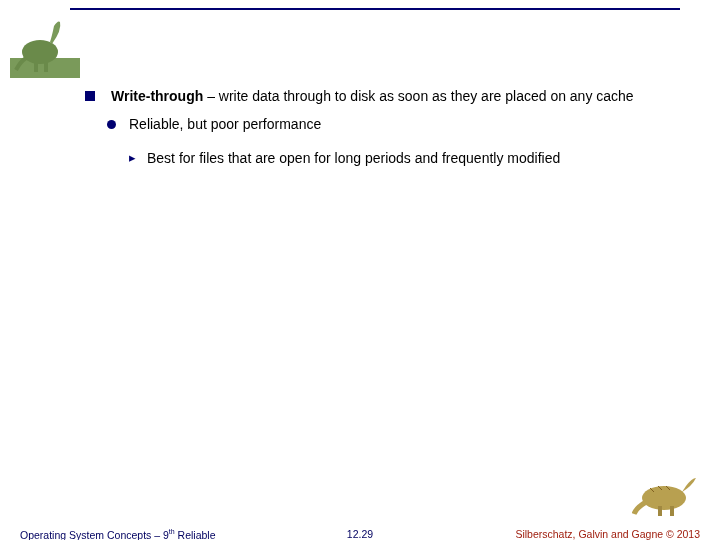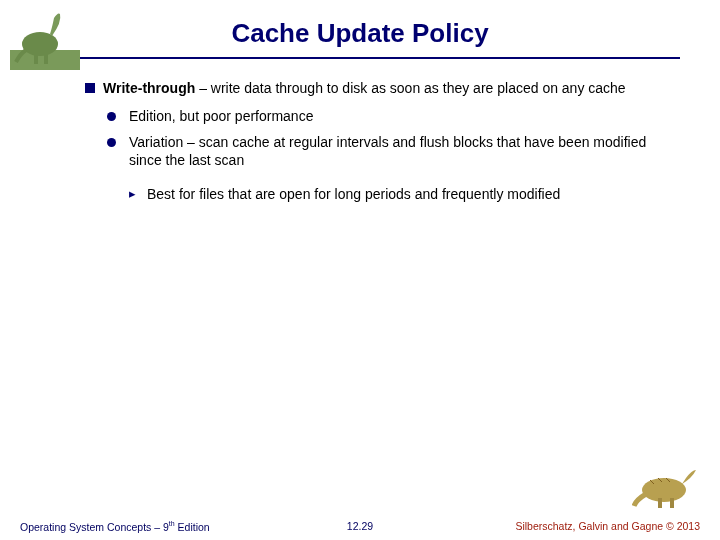--- a/index.html
+++ b/index.html
@@ -47,21 +47,21 @@
     position: absolute;
     top: 80px;
     left: 85px;
     right: 42px;
     font-size: 14px;
     color: #000;
     line-height: 1.28;
   }
   .lvl1 {
     position: relative;
-    padding-left: 18px;
+    padding-left: 26px;
     margin-bottom: 10px;
   }
   .lvl1::before {
     content: "";
     position: absolute;
     left: 0;
     top: 3px;
     width: 10px;
     height: 10px;
     background: #000070;
@@ -131,45 +131,43 @@
 
   <svg class="dino-left" viewBox="0 0 70 64">
     <rect x="0" y="44" width="70" height="20" fill="#7a9a5a"></rect>
     <ellipse cx="30" cy="38" rx="18" ry="12" fill="#6a8a4a"></ellipse>
     <path d="M42 30 Q52 16 50 8 Q48 6 44 12 Q42 22 40 28 Z" fill="#7a9a5a"></path>
     <path d="M16 44 Q10 48 6 56" stroke="#6a8a4a" stroke-width="4" fill="none"></path>
     <rect x="24" y="46" width="4" height="12" fill="#6a8a4a"></rect>
     <rect x="34" y="46" width="4" height="12" fill="#6a8a4a"></rect>
   </svg>
 
-  <div class="title">Cache Update Policy</div>
   <div class="rule"></div>
 
   <div class="content">
 
     <div class="lvl1">
       <span class="b">Write-through</span><span> – write data through to disk as soon as they are placed on any cache</span>
     </div>
-    <div class="lvl2">Edition, but poor performance</div>
+    <div class="lvl2">Reliable, but poor performance</div>
 
-    <div class="lvl2">Variation – scan cache at regular intervals and flush blocks that have been modified since the last scan</div>
     <div class="lvl3">Best for files that are open for long periods and frequently modified</div>
 
   </div>
 
   <svg class="dino-right" viewBox="0 0 70 50">
     <ellipse cx="32" cy="30" rx="22" ry="12" fill="#b8a050"></ellipse>
     <path d="M50 24 Q60 18 64 10 Q60 10 54 18 Z" fill="#b8a050"></path>
     <path d="M14 34 Q4 40 2 46" stroke="#b8a050" stroke-width="5" fill="none"></path>
     <rect x="26" y="38" width="4" height="10" fill="#a08840"></rect>
     <rect x="38" y="38" width="4" height="10" fill="#a08840"></rect>
     <path d="M18 20 L22 24 M26 18 L30 22 M34 18 L38 22" stroke="#806020" stroke-width="1"></path>
   </svg>
 
   <div class="footer">
     <div class="footer-left">
-      <span>Operating System Concepts – 9</span><sup>th</sup><span> Edition</span>
+      <span>Operating System Concepts – 9</span><sup>th</sup><span> Reliable</span>
     </div>
     <div class="footer-center">12.29</div>
     <div class="footer-right">Silberschatz, Galvin and Gagne © 2013</div>
   </div>
 
 </div>
 
 </body></html>

